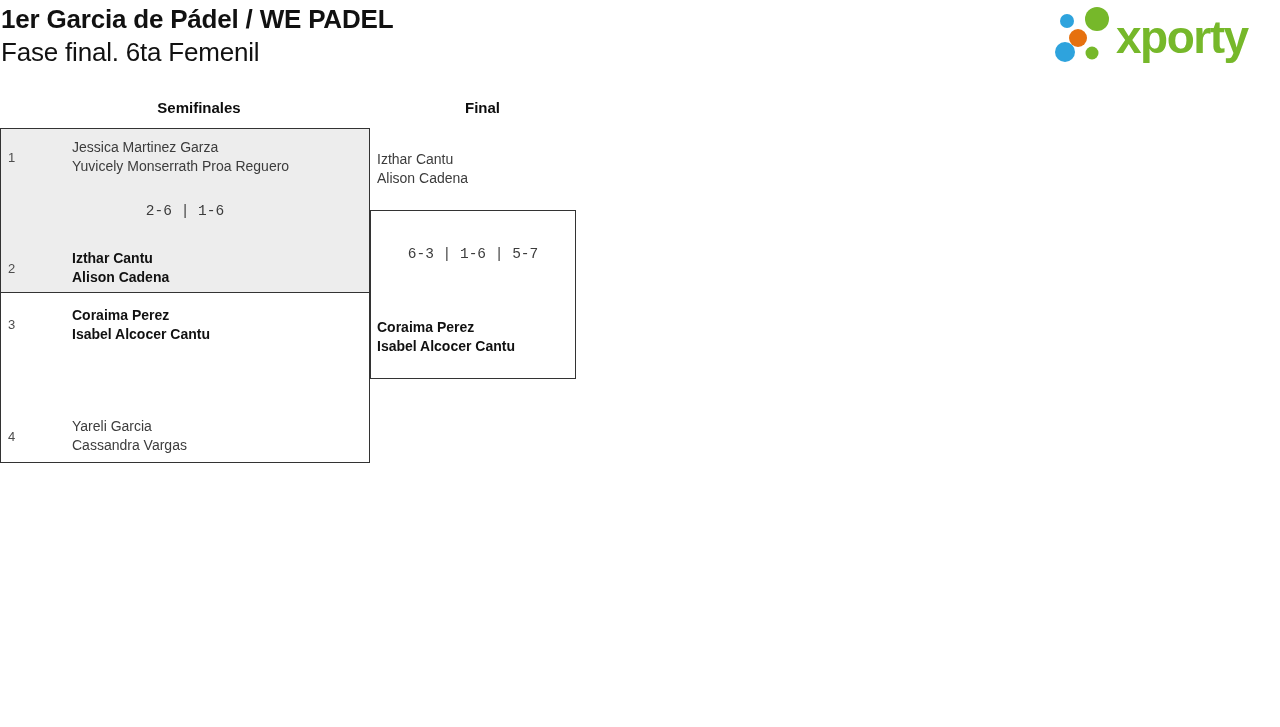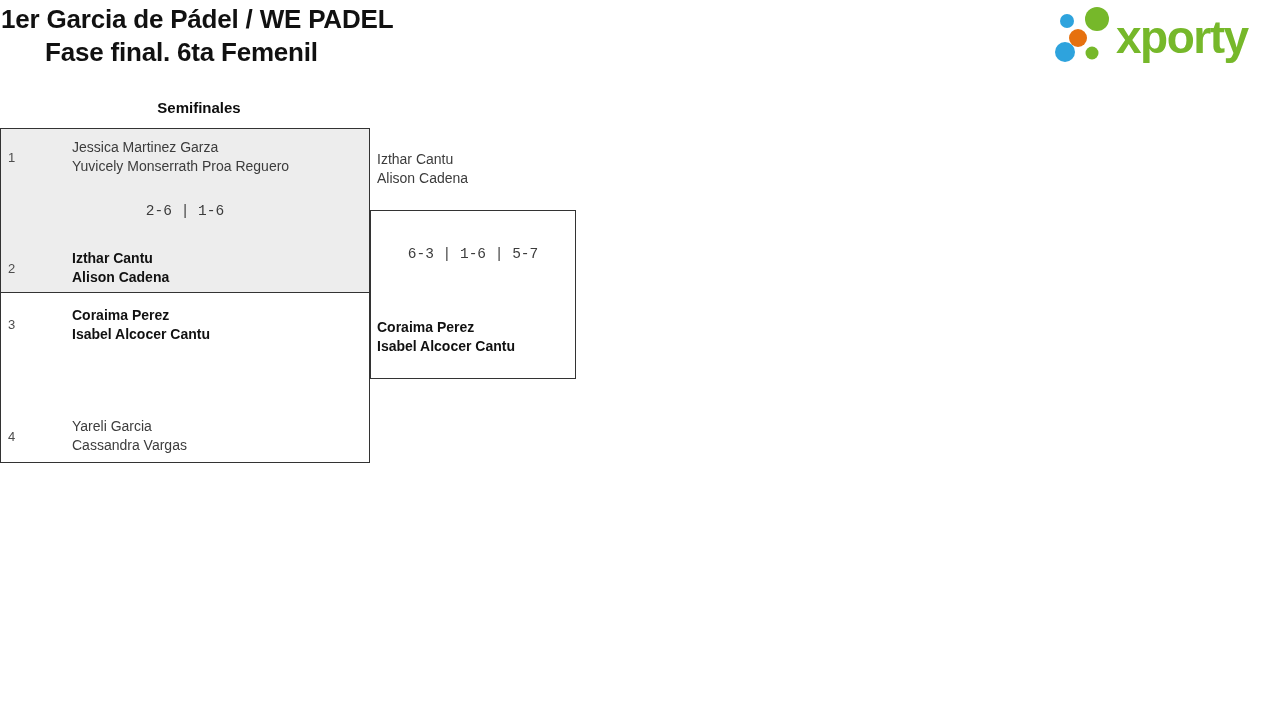--- a/index.html
+++ b/index.html
@@ -11,22 +11,22 @@
   }
   .page { position: relative; width: 1280px; height: 727px; background: #ffffff; }
 
   
   .title-block { position: absolute; left: 1px; top: 3px; }
   .title {
     font-size: 26px; font-weight: 700; color: #111111;
     line-height: 33px; letter-spacing: -0.2px;
   }
   .subtitle {
-    font-size: 26px; font-weight: 700; color: #111111;
-    line-height: 33px; letter-spacing: -0.2px; padding-left: 44px;
+    font-size: 26px; font-weight: 400; color: #111111;
+    line-height: 33px; letter-spacing: -0.2px;
   }
 
   
   .logo { position: absolute; left: 1048px; top: 4px; width: 232px; height: 68px; }
   .logo-dots { position: absolute; left: 0; top: 0; }
   .logo-text {
     position: absolute; left: 60px; top: 2px;
     font-size: 46px; font-weight: 800; color: #76b82a;
     letter-spacing: -1.5px; line-height: 62px; margin-left: 8px;
   }
@@ -93,20 +93,21 @@
       <circle cx="19" cy="17" r="7" fill="#2ea3dd"></circle>
       <circle cx="49" cy="15" r="12" fill="#76b82a"></circle>
       <circle cx="30" cy="34" r="9" fill="#e6710f"></circle>
       <circle cx="17" cy="48" r="10" fill="#2ea3dd"></circle>
       <circle cx="44" cy="49" r="6.5" fill="#76b82a"></circle>
     </svg>
     <div class="logo-text">xporty</div>
   </div>
 
   <div class="round-header semis">Semifinales</div>
+  <div class="round-header final">Final</div>
 
   <div class="match-box sf1">
     <div class="seed" style="top:21px">1</div>
     <div class="team" style="top:9px">
       <div>Jessica Martinez Garza</div>
       <div>Yuvicely Monserrath Proa Reguero</div>
     </div>
     <div class="score" style="top:74px">2-6 | 1-6</div>
     <div class="seed" style="top:132px">2</div>
     <div class="team winner" style="top:120px">

